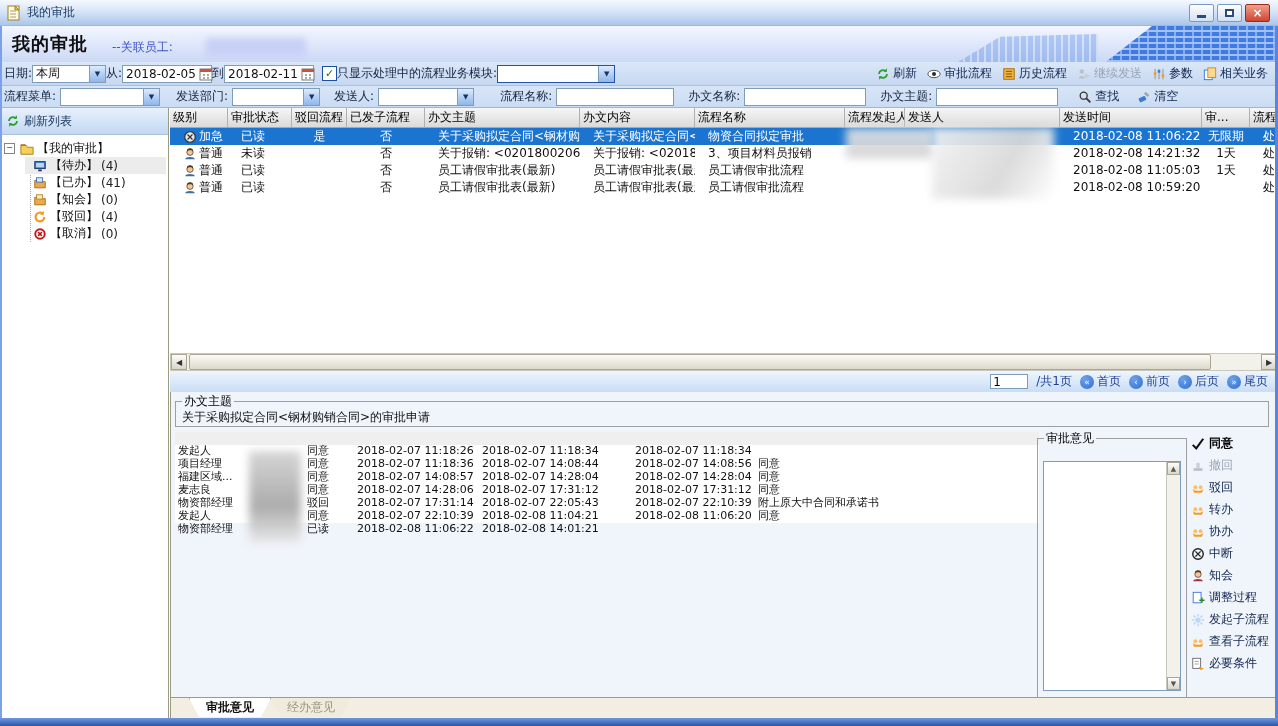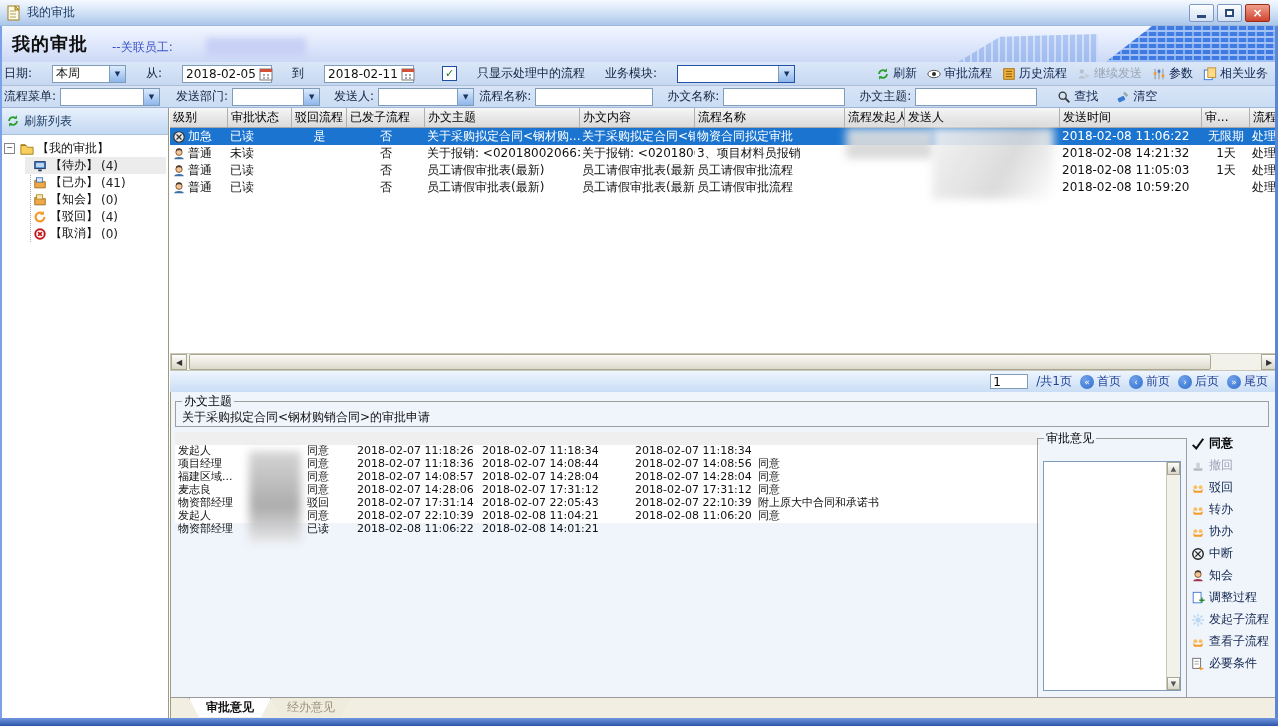--- a/index.html
+++ b/index.html
@@ -26,21 +26,21 @@
   .btitle{left:12px;top:6px;font-size:18px;font-weight:bold;color:#101010;letter-spacing:1px;}
   .bsub{left:112px;top:13px;font-size:12px;color:#3d55c8;}
   .bldg{right:0;top:0;width:210px;height:36px;opacity:.9;
     background:repeating-linear-gradient(90deg,#2f6fe0 0 7px,#7ea9f0 7px 9px),repeating-linear-gradient(#2f6fe0 0 4px,#9dbdf4 4px 6px);
     background-blend-mode:lighten;clip-path:polygon(18% 100%,40% 0,100% 0,100% 100%);}
   .bldg2{right:180px;top:8px;width:140px;height:28px;opacity:.45;
     background:repeating-linear-gradient(90deg,#6a97e8 0 5px,#c4d6f6 5px 7px);clip-path:polygon(0 100%,30% 10%,100% 0,100% 100%);}
   .blur{filter:blur(3px);border-radius:2px;}
   
   .f1{left:0;top:62px;width:1278px;height:24px;background:linear-gradient(#dbe7f8,#c6d8f1);
-      border-bottom:1px solid #aebfda;display:flex;align-items:center;padding:0 4px;box-sizing:border-box;gap:20px;}
+      border-bottom:1px solid #aebfda;display:flex;align-items:center;padding:0 4px;box-sizing:border-box;gap:0;}
   .f2{left:0;top:86px;width:1278px;height:22px;background:linear-gradient(#d9e5f7,#cadcf3);
       border-bottom:1px solid #9fb6d6;display:flex;align-items:center;padding:0 4px;box-sizing:border-box;gap:4px;}
   .flabel{color:#12233f;white-space:nowrap;}
   .combo{display:inline-flex;height:18px;background:#fff;border:1px solid #7f9db9;box-sizing:border-box;align-items:center;}
   .combo .cval{flex:1;padding:0 3px;overflow:hidden;white-space:nowrap;}
   .cbtn{width:15px;height:100%;background:linear-gradient(#dcebfd,#8fb6ea);border-left:1px solid #7f9db9;
         color:#16345e;font-size:7px;display:flex;align-items:center;justify-content:center;}
   .combo.blue{border:1px solid #2353a8;}
   .field{display:inline-flex;height:18px;background:#fff;border:1px solid #7f9db9;box-sizing:border-box;align-items:center;}
   .field .fval{flex:1;padding:0 3px;white-space:nowrap;}
@@ -63,21 +63,21 @@
   .kids .trow{margin-left:-8px;padding-left:8px;}
   .exp{width:9px;height:9px;border:1px solid #848484;background:#fff;font-size:8px;line-height:7px;text-align:center;color:#333;margin-right:2px;}
   .trow.hl{background:#ececec;}
   
   .grid{left:170px;top:108px;width:1108px;height:245px;background:#fff;overflow:hidden;}
   .ghead,.grow{display:flex;width:1140px;}
   .ghead{height:19px;background:linear-gradient(#f6f6f6,#dadada);border-bottom:1px solid #a8a8a8;}
   .gh{box-sizing:border-box;border-right:1px solid #b0b0b0;padding:0 3px;line-height:18px;overflow:hidden;white-space:nowrap;color:#000;}
   .grow{height:17px;line-height:17px;}
   .grow.sel{background:#1b75d0;color:#fff;}
-  .gc{box-sizing:border-box;padding:0 2px;overflow:hidden;white-space:nowrap;display:flex;align-items:center;gap:2px;}
+  .gc{box-sizing:border-box;padding:0 13px;overflow:hidden;white-space:nowrap;display:flex;align-items:center;gap:2px;}
   .ctr{justify-content:center;}
   .g-c0{width:58px}.g-c1{width:64px}.g-c2{width:55px}.g-c3{width:78px}.g-c4{width:155px}.g-c5{width:115px}
   .g-c6{width:150px}.g-c7{width:60px}.g-c8{width:155px}.g-c9{width:142px}.g-c10{width:48px}.g-c11{width:60px}
   .lvlico{width:14px;height:14px;flex:0 0 auto;}
   .blurA{left:676px;top:20px;width:88px;height:30px;background:linear-gradient(#e8e8e8,#cfcfcf);filter:blur(4px);opacity:.9;}
   .blurB{left:762px;top:19px;width:122px;height:72px;background:linear-gradient(120deg,#f4f4f4,#d9d9d9 60%,#fff);filter:blur(4px);opacity:.92;}
   
   .hscroll{left:170px;top:353px;width:1108px;height:18px;background:#f2f1ea;border:1px solid #c9c7ba;box-sizing:border-box;display:flex;align-items:center;}
   .sbtn{width:16px;height:16px;background:linear-gradient(#fdfdfb,#d9d6c8);border:1px solid #a9a692;box-sizing:border-box;
         font-size:8px;display:flex;align-items:center;justify-content:center;color:#333;}
@@ -248,21 +248,21 @@
   <span class="flabel" style="margin-left:12px">发送部门:</span>
   <span class="combo" style="width:88px">
       <span class="cval"></span>
       <span class="cbtn">▼</span>
     </span>
   <span class="flabel" style="margin-left:10px">发送人:</span>
   <span class="combo" style="width:96px">
       <span class="cval"></span>
       <span class="cbtn">▼</span>
     </span>
-  <span class="flabel" style="margin-left:1px">流程名称:</span>
+  <span class="flabel" style="margin-left:22px">流程名称:</span>
   <input class="txt" style="width: 118px;">
   <span class="flabel" style="margin-left:10px">办文名称:</span>
   <input class="txt" style="width: 122px;">
   <span class="flabel" style="margin-left:10px">办文主题:</span>
   <input class="txt" style="width: 122px;">
   <span class="tbtn" style="margin-left:16px">
     <svg class="ico" viewBox="0 0 16 16">
         <circle cx="6.5" cy="6.5" r="4" fill="none" stroke="#333" stroke-width="1.5"></circle>
         <path d="M9.6 9.6l4.5 4.5" stroke="#333" stroke-width="2"></path>
       </svg>

